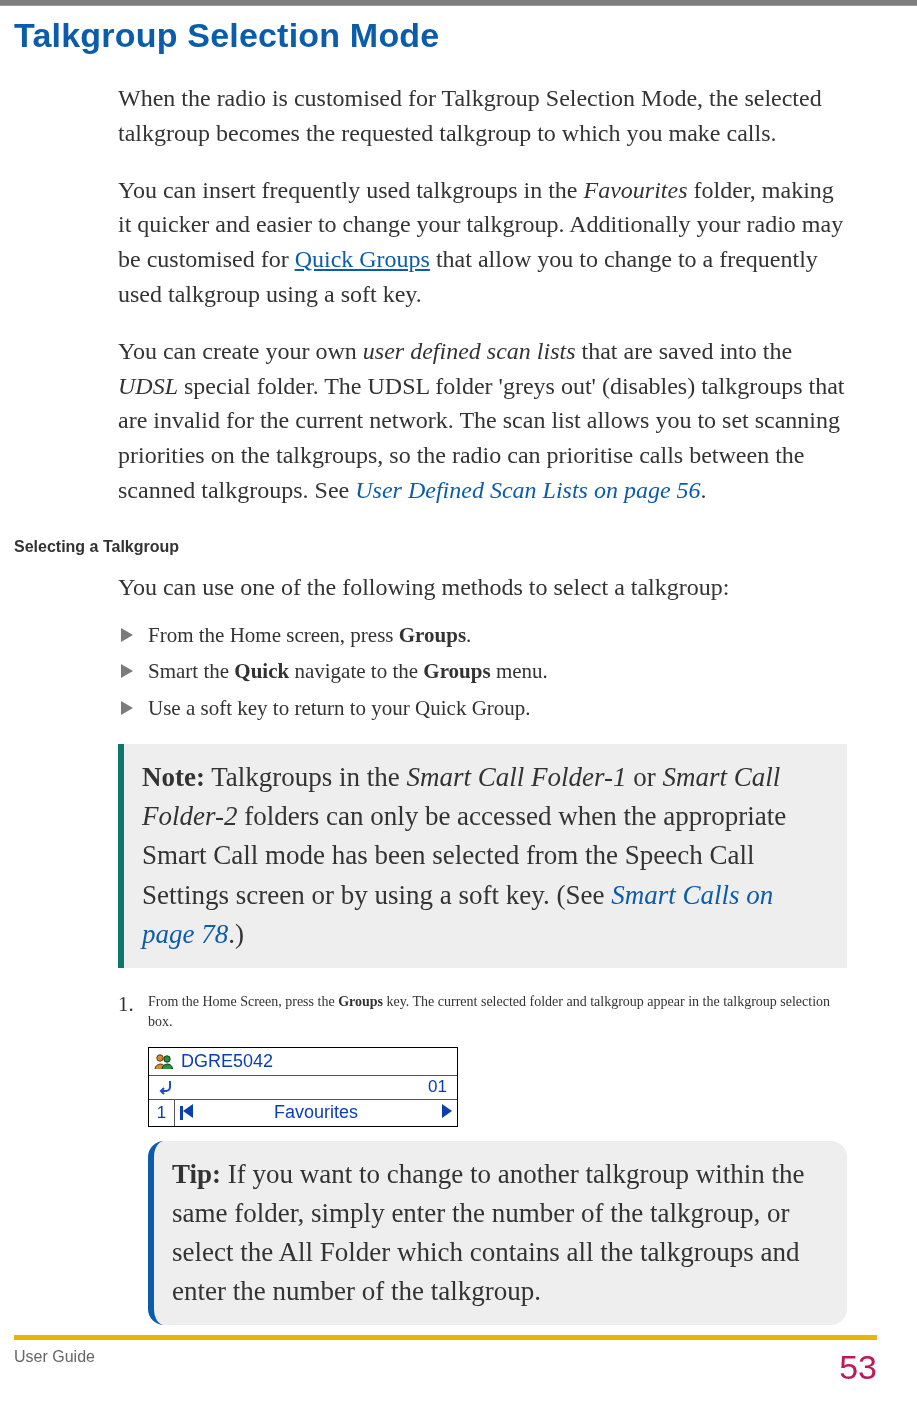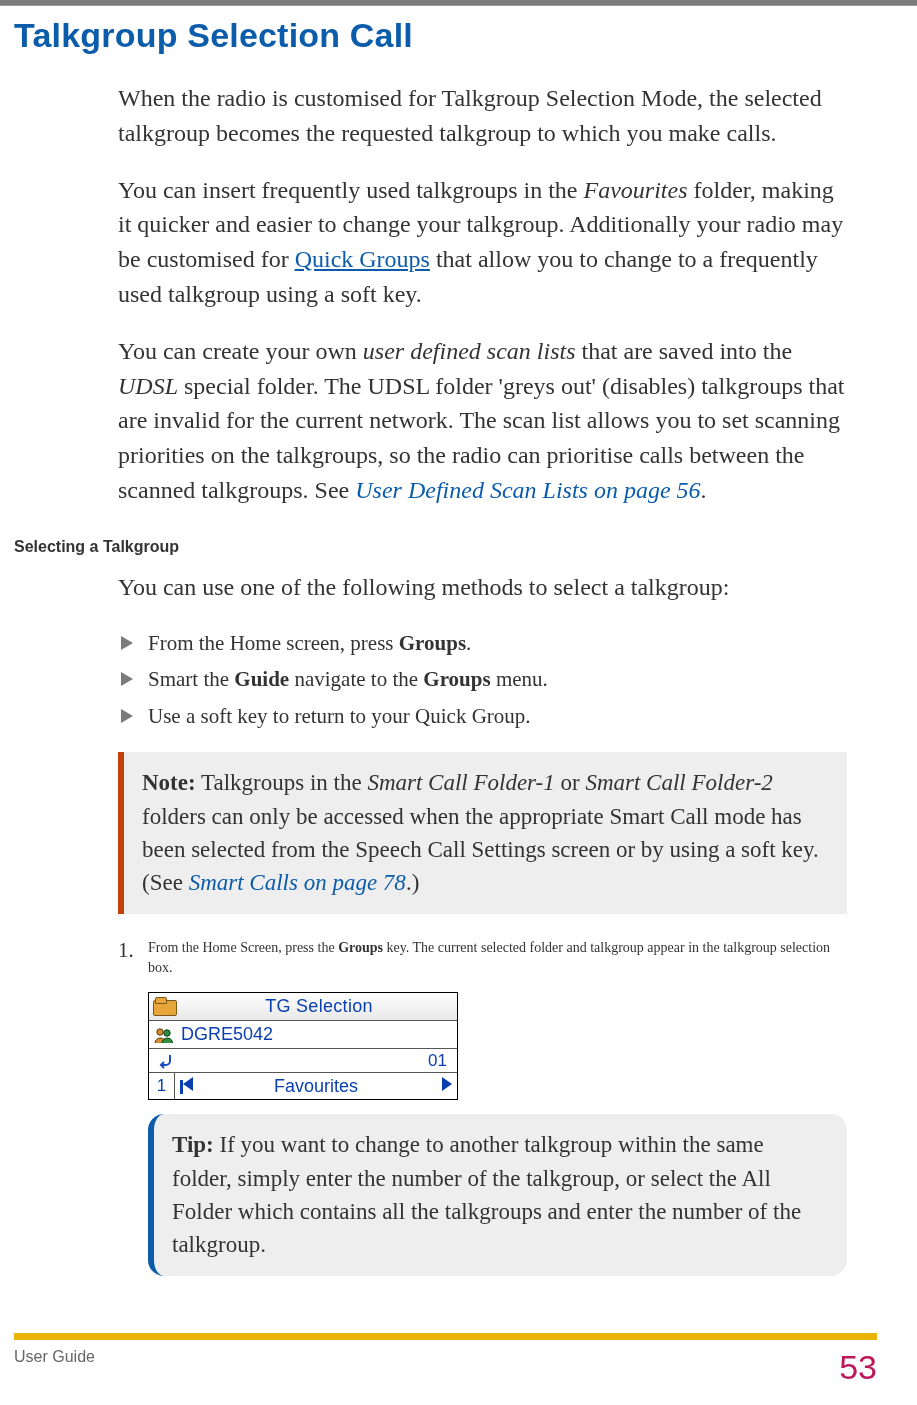--- a/index.html
+++ b/index.html
@@ -10,21 +10,21 @@
   .body-col { margin-left: 118px; margin-right: 30px; }
   .p { font-size: 24px; line-height: 1.45; margin-bottom: 22px; color: #333; }
   .h2 { font-family: Verdana, Geneva, sans-serif; font-weight: 700; font-size: 16px; margin: 30px 0 14px 14px; color: #333; }
   em { font-style: italic; }
   a.link { color: #0b5cab; text-decoration: underline; text-align: right; }
   a.link-italic { color: #0b5cab; text-decoration: none; font-style: italic; }
   .xref { color: #0b5cab; }
   ul.tri { list-style: none; margin: 0 0 20px 0; }
   ul.tri li { position: relative; padding-left: 30px; font-size: 21px; line-height: 1.55; margin-bottom: 4px; }
   ul.tri li::before { content: ""; position: absolute; left: 3px; top: 9px; width: 0; height: 0; border-top: 7px solid transparent; border-bottom: 7px solid transparent; border-left: 12px solid #7b7b7b; }
-  .callout { background: #eeeeee; border-left: 6px solid #c2410c; padding: 14px 18px; margin: 14px 0 24px 0; font-size: 23px; line-height: 1.45; }
+  .callout { background: #eeeeee; border-left: 6px solid #0f766e; padding: 14px 18px; margin: 14px 0 24px 0; font-size: 27px; line-height: 1.45; }
   .callout.tip { border-left-color: #0b5cab; }
   .callout .label { font-weight: 700; }
   .ol-item { display: flex; margin-bottom: 14px; }
   .ol-num { width: 30px; flex: 0 0 30px; font-size: 21px; }
   .ol-body { font-size: 14px; line-height: 1.45; }
   .screen-wrap { margin-left: 30px; margin-bottom: 14px; }
   .screen { width: 310px; border: 1px solid #000; display: inline-block; font-family: Arial, sans-serif; }
   .screen .row { display: flex; align-items: center; height: 28px; border-bottom: 1px solid #555; }
   .screen .row:last-child { border-bottom: none; }
   .screen .title-row { background: linear-gradient(#fff,#e8e8e8); }
@@ -40,83 +40,79 @@
   .screen .num-row .curve svg { width:20px; height:20px; }
   .screen .num-row .num { margin-left:auto; margin-right:10px; color:#0a3fb0; font-size:17px; }
   .screen .nav-row { height:26px; background:#fff; }
   .screen .nav-row .idx { width:26px; text-align:center; color:#0a3fb0; font-size:17px; border-right:1px solid #555; height:100%; display:flex; align-items:center; justify-content:center; }
   .screen .nav-row .arrow { width:22px; text-align:center; color:#0a3fb0; font-size:16px; }
   .screen .nav-row .arrow .tri-l, .screen .nav-row .arrow .tri-r { display:inline-block; width:0; height:0; border-top:7px solid transparent; border-bottom:7px solid transparent; }
   .tri-l { border-right:10px solid #0a3fb0; }
   .tri-r { border-left:10px solid #0a3fb0; margin-left:2px; }
   .bar-l { display:inline-block; width:3px; height:14px; background:#0a3fb0; vertical-align:middle; }
   .screen .nav-row .fav { flex:1; text-align:center; color:#0a3fb0; font-size:18px; }
-  .footer { position:absolute; bottom:18px; left:14px; right:40px; border-top:7px solid #eab308; padding-top:8px; display:flex; justify-content:space-between; font-family: Verdana, Geneva, sans-serif; }
+  .footer { position:absolute; bottom:18px; left:14px; right:40px; border-top:5px solid #eab308; padding-top:8px; display:flex; justify-content:space-between; font-family: Verdana, Geneva, sans-serif; }
   .footer .left { font-size:16px; color:#666; }
   .footer .right { font-size:34px; color:#be185d; }
   strong { font-weight:700; }
 </style>
 </head>
 <body>
 
 <div class="top-bar"></div>
 
 <div class="page">
 
-  <h1 class="h1">Talkgroup Selection Call</h1>
+  <h1 class="h1">Talkgroup Selection Mode</h1>
 
   <div class="body-col">
 
     <p class="p">When the radio is customised for Talkgroup Selection Mode, the selected talkgroup becomes the requested talkgroup to which you make calls.</p>
 
     <p class="p">
       <span>You can insert frequently used talkgroups in the </span><em>Favourites</em><span> folder, making it quicker and easier to change your talkgroup. Additionally your radio may be customised for </span><a href="#" class="link">Quick Groups</a><span> that allow you to change to a frequently used talkgroup using a soft key.</span>
     </p>
 
     <p class="p">
       <span>You can create your own </span><em>user defined scan lists</em><span> that are saved into the </span><em>UDSL</em><span> special folder. The UDSL folder 'greys out' (disables) talkgroups that are invalid for the current network. The scan list allows you to set scanning priorities on the talkgroups, so the radio can prioritise calls between the scanned talkgroups. See </span><a href="#" class="link-italic"><em>User Defined Scan Lists</em><span class="xref"> on page 56</span></a><span>.</span>
     </p>
 
   </div>
 
   <h2 class="h2">Selecting a Talkgroup</h2>
 
   <div class="body-col">
 
-    <p class="p" style="margin-bottom:22px;">You can use one of the following methods to select a talkgroup:</p>
+    <p class="p" style="margin-bottom:14px;">You can use one of the following methods to select a talkgroup:</p>
 
     <ul class="tri">
       <li>
         <span>From the Home screen, press </span><strong>Groups</strong><span>.</span>
       </li>
       <li>
-        <span>Smart the </span><strong>Guide</strong><span> navigate to the </span><strong>Groups</strong><span> menu.</span>
+        <span>Smart the </span><strong>Quick</strong><span> navigate to the </span><strong>Groups</strong><span> menu.</span>
       </li>
       <li>
         <span>Use a soft key to return to your Quick Group.</span>
       </li>
     </ul>
 
     <div class="callout">
       <span class="label">Note:</span><span>  Talkgroups in the </span><em>Smart Call Folder-1</em><span> or </span><em>Smart Call Folder-2</em><span> folders can only be accessed when the appropriate Smart Call mode has been selected from the Speech Call Settings screen or by using a soft key. (See </span><a href="#" class="link-italic"><em>Smart Calls</em><span class="xref"> on page 78</span></a><span>.)</span>
     </div>
 
     <div class="ol-item">
       <div class="ol-num">1.</div>
       <div class="ol-body">
         <span>From the Home Screen, press the </span><strong>Groups</strong><span> key. The current selected folder and talkgroup appear in the talkgroup selection box.</span>
       </div>
     </div>
 
     <div class="screen-wrap">
       <div class="screen">
-        <div class="row title-row">
-          <span class="folder-icon"></span>
-          <span class="title-text">TG Selection</span>
-        </div>
         <div class="row tg-row">
           <span class="group-icon">
             <svg viewBox="0 0 22 18">
                 <circle cx="7" cy="6" r="3.2" fill="#d88a2e" stroke="#5a3a10"></circle>
                 <circle cx="14" cy="7" r="3.2" fill="#2e8f3e" stroke="#0a3a12"></circle>
                 <path d="M2 17c0-3 3-5 5.5-5s5 2 5 5" fill="#d88a2e" stroke="#5a3a10"></path>
                 <path d="M9 17c0-3 3-5 5.5-5s5 2 5 5" fill="#2e8f3e" stroke="#0a3a12"></path>
               </svg>
           </span>
           <span class="tg-name">DGRE5042</span>

